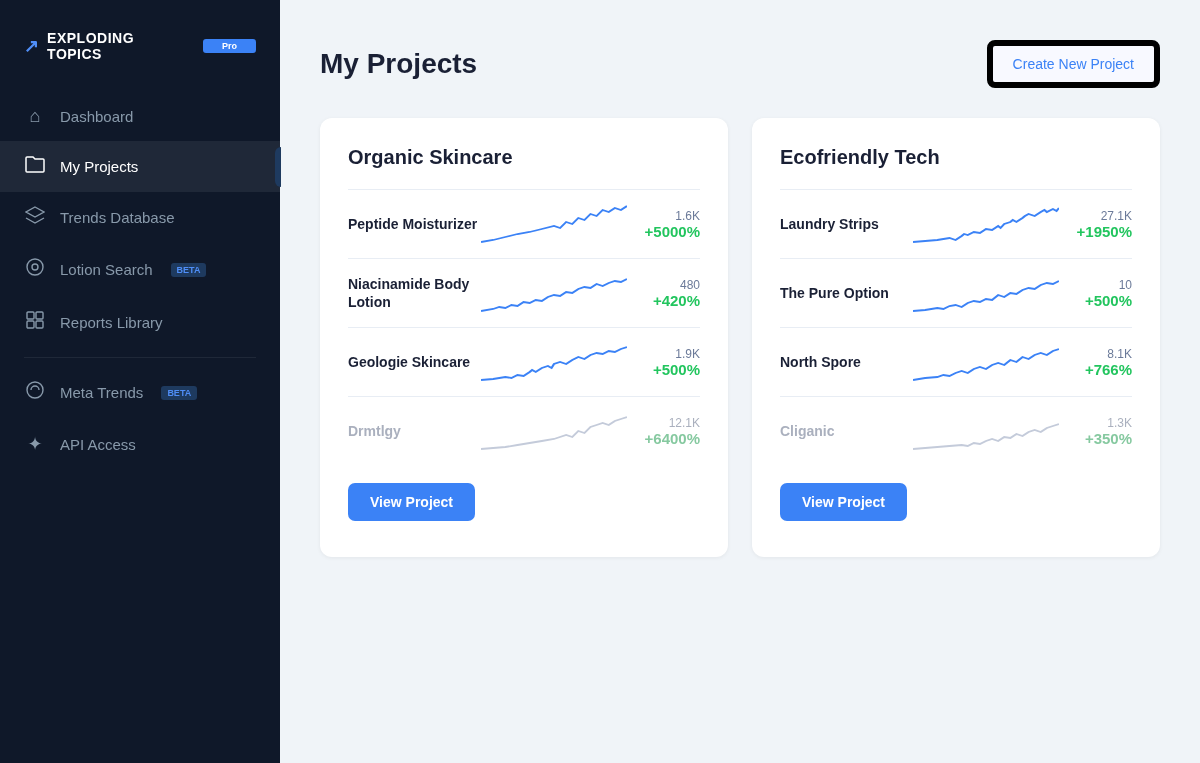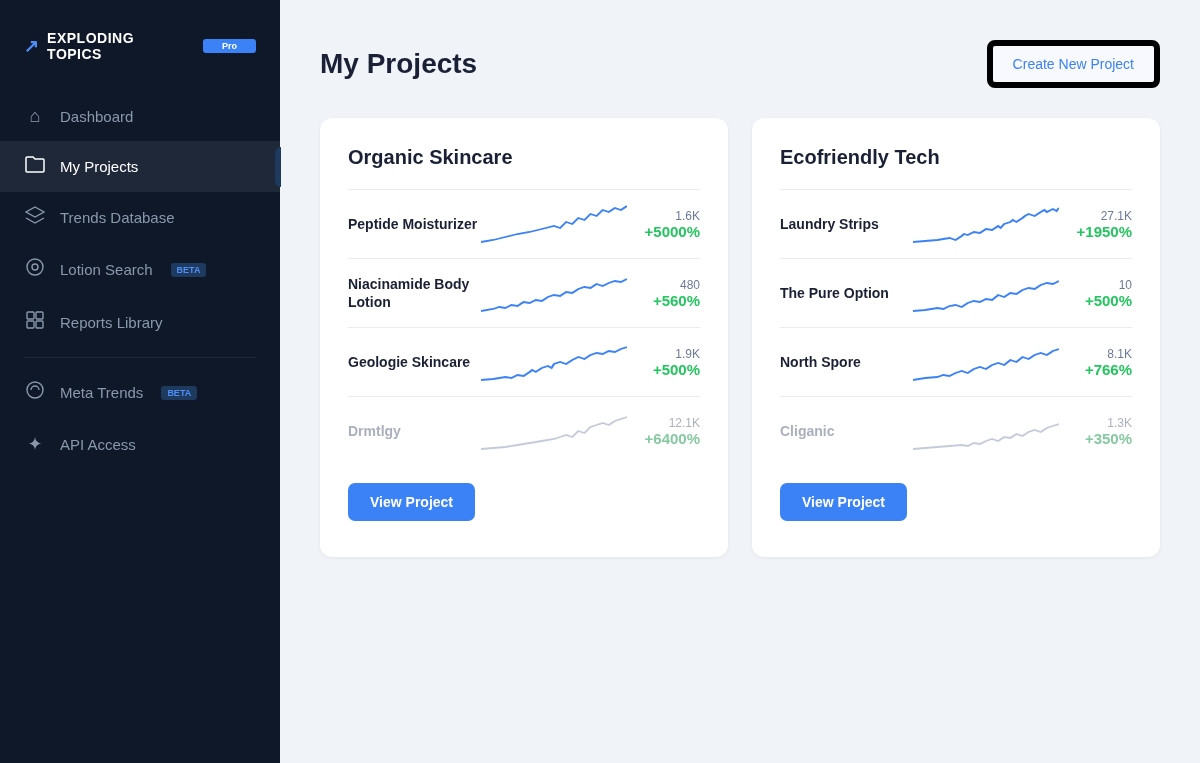--- a/index.html
+++ b/index.html
@@ -286,21 +286,21 @@
       </div>
 
       
       <div class="topic-row">
         <div class="topic-name">Niacinamide Body Lotion</div>
         <svg class="mini-chart" viewBox="0 0 120 40" preserveAspectRatio="none">
           <polyline points="0,38 10,36 15,34 20,35 25,32 30,33 35,29 40,30 45,27 50,28 55,24 60,22 65,23 70,19 75,20 80,16 85,14 90,15 95,11 100,13 105,10 110,8 115,9 120,6" fill="none" stroke="#3b82f6" stroke-width="1.8"></polyline>
         </svg>
         <div class="topic-stats">
           <span class="topic-count">480</span>
-          <span class="topic-pct">+560%</span>
+          <span class="topic-pct">+420%</span>
         </div>
       </div>
 
       
       <div class="topic-row">
         <div class="topic-name">Geologie Skincare</div>
         <svg class="mini-chart" viewBox="0 0 120 40" preserveAspectRatio="none">
           <polyline points="0,38 10,37 20,35 25,36 30,33 35,34 40,30 42,28 45,30 50,26 55,24 58,26 60,22 65,20 70,22 75,18 80,15 85,17 90,13 95,11 100,12 105,9 110,10 115,7 120,5" fill="none" stroke="#3b82f6" stroke-width="1.8"></polyline>
         </svg>
         <div class="topic-stats">

